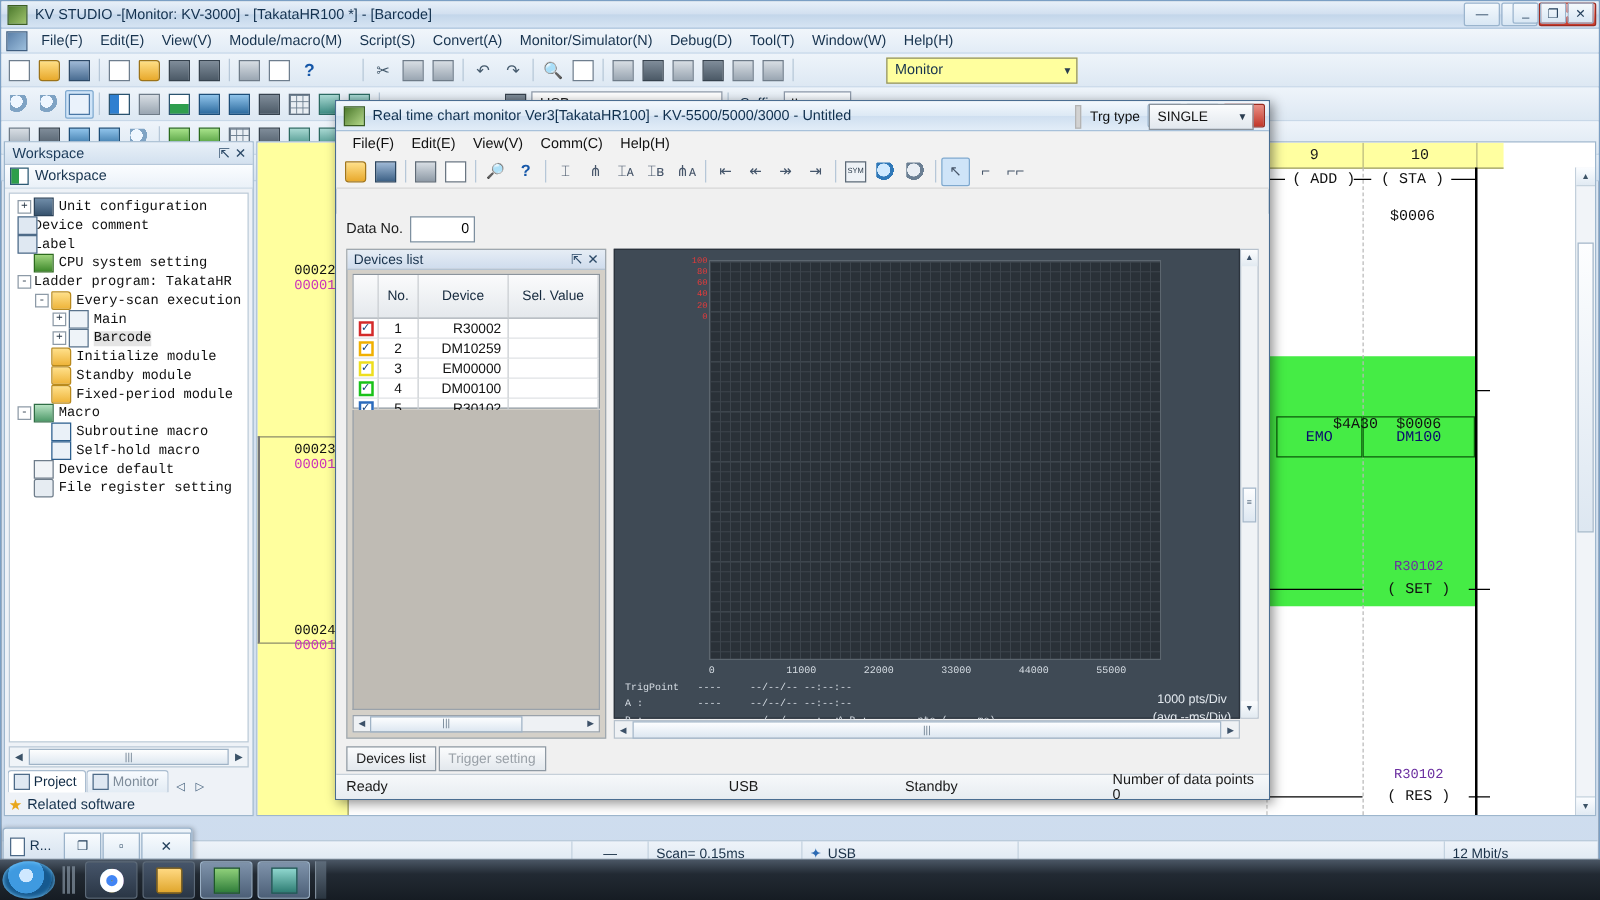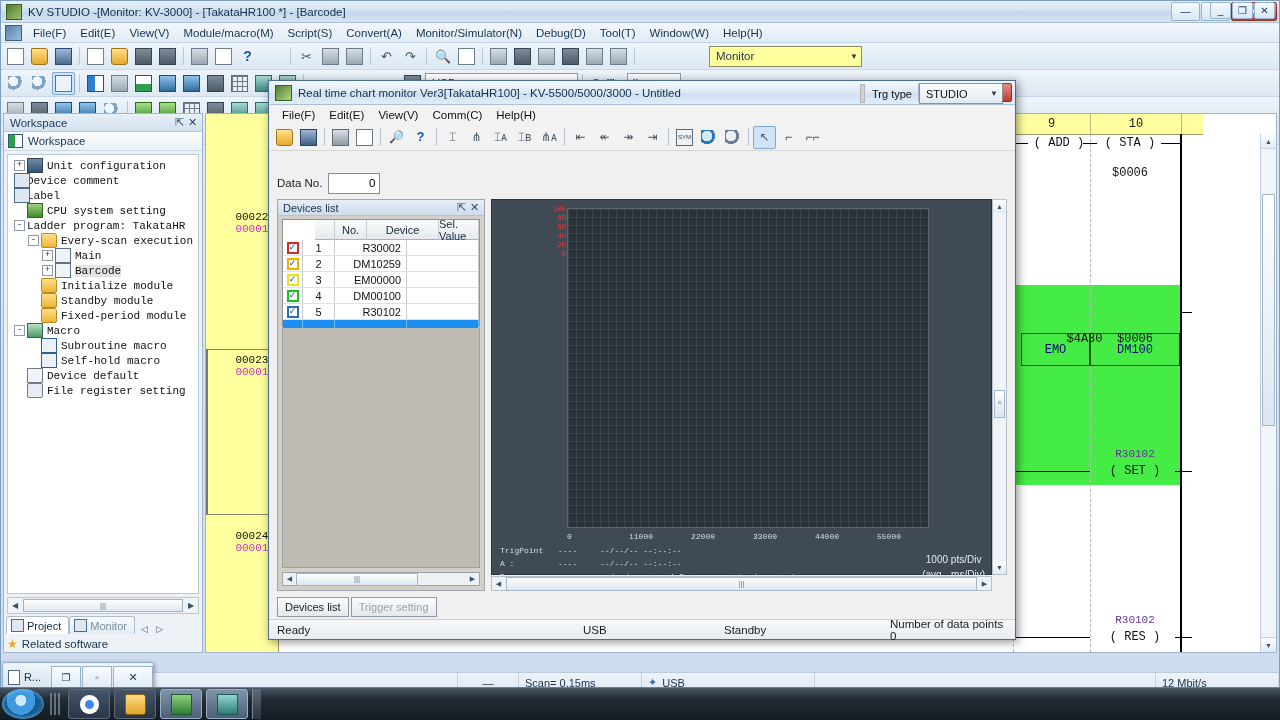--- a/index.html
+++ b/index.html
@@ -199,21 +199,21 @@
     text-align:right;padding-right:4px;font-size:11.5px;font-family:"Liberation Sans",sans-serif;}
 
   .dev-panel{position:absolute;left:8px;top:28px;width:208px;bottom:48px;
     background:#d4d0c8;border:1px solid #9fa8b0;box-sizing:border-box;}
   .dev-head{height:15px;background:linear-gradient(#e6edf5,#cfdced);
     display:flex;align-items:center;padding:0 3px;border-bottom:1px solid #b4c3d2;}
   .dev-head .t{flex:1;font-size:11px;color:#18324c;padding-left:2px;}
   .dev-table{position:absolute;left:4px;right:4px;top:19px;height:108px;background:#fff;
     border:1px solid #8b949c;box-sizing:border-box;}
   .dt-row{display:flex;height:16px;align-items:stretch;}
-  .dt-row.hdr{height:20px;background:linear-gradient(#fafbfc,#e4e8ec);margin-left:32px;}
+  .dt-row.hdr{height:35px;background:linear-gradient(#fafbfc,#e4e8ec);}
   .dt-c{border-right:1px solid #c9cdd1;border-bottom:1px solid #dfe2e5;box-sizing:border-box;
     font-size:11px;color:#111;display:flex;align-items:center;}
   .dt-row.hdr .dt-c{border-bottom:1px solid #aab0b6;justify-content:center;color:#15293d;}
   .c-chk{width:20px;justify-content:center;}
   .c-no{width:32px;justify-content:center;}
   .c-dev{width:72px;justify-content:flex-end;padding-right:5px;
     font-family:"Liberation Sans",sans-serif;}
   .c-val{flex:1;}
   .dt-row.hdr .c-dev{justify-content:center;padding-right:0;}
   .chk{width:12px;height:12px;box-sizing:border-box;background:#fff;
@@ -711,21 +711,21 @@
         <div class="blk" style="top:20px;height:215px;"></div>
         <div class="blk" style="top:235px;height:165px;border-left:2px solid #777;"></div>
         <div class="addr" style="top:97px;">
           <div class="a1">00022</div>
           <div class="a2">000013</div>
         </div>
         <div class="addr" style="top:240px;">
           <div class="a1">00023</div>
           <div class="a2">000014</div>
         </div>
-        <div class="addr" style="top:416px;">
+        <div class="addr" style="top:385px;">
           <div class="a1">00024</div>
           <div class="a2">000015</div>
         </div>
       </div>
 
       <div style="position:absolute;left:807px;top:0;width:190px;bottom:0;overflow:hidden;">
         <div class="rung-hdr">
           <div class="cell" style="width:77px;">9</div>
           <div class="cell" style="width:90px;">10</div>
         </div>
@@ -887,21 +887,21 @@
           <span class="ci cur">⌐</span>
         </div>
       <div class="tool">
           <span class="ci cur">⌐⌐</span>
         </div>
 
       <div class="trg">
         <div class="bar"></div>
         <div class="lb">Trg type</div>
         <div class="cb">
-          <span>STUDIO</span>
+          <span>SINGLE</span>
           <span class="combo-arrow">▼</span>
         </div>
       </div>
     </div>
 
     <div class="cw-body">
 
       <div class="datano">
         <span class="lb">Data No.</span>
         <input type="text" value="0" style="">

